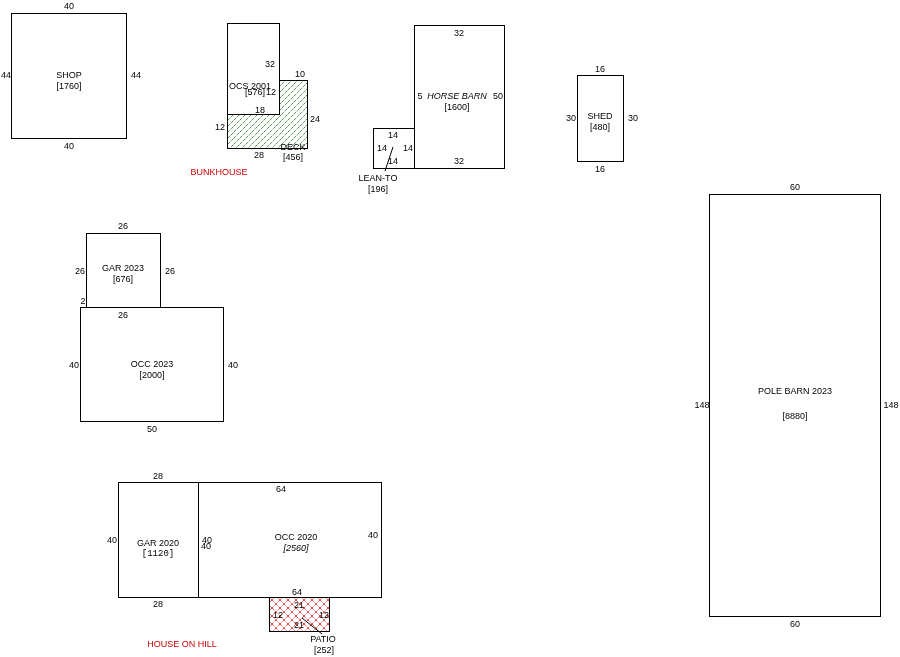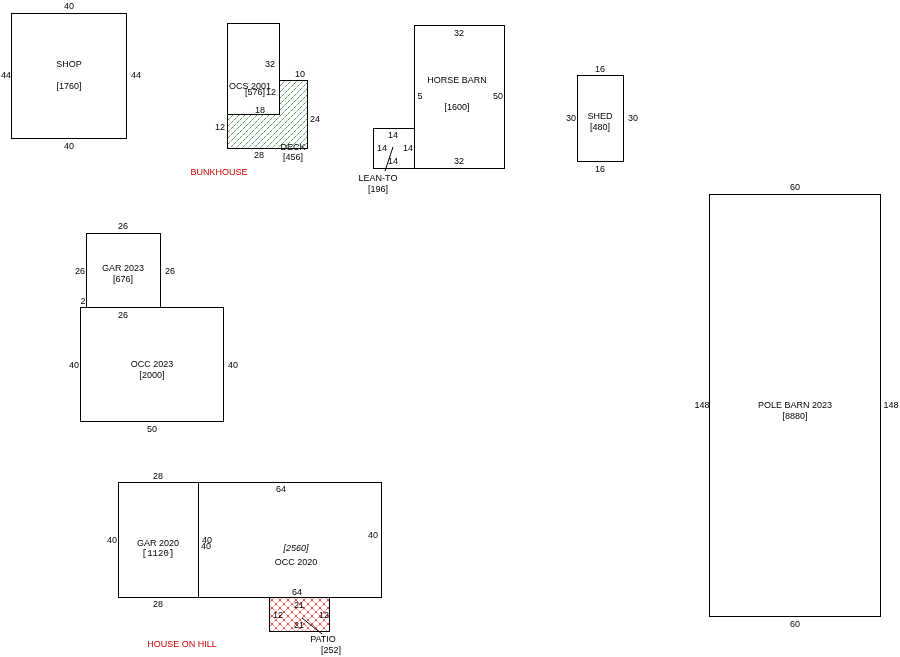--- a/index.html
+++ b/index.html
@@ -34,38 +34,38 @@
       <rect x="198.5" y="482.5" width="183" height="115"></rect>
       <rect x="269.5" y="597.5" width="60" height="34" fill="url(#patioHatch)"></rect>
       <rect x="709.5" y="194.5" width="171" height="422"></rect>
     </g>
     <g stroke="#000" stroke-width="1" fill="none">
       <line x1="393" y1="147" x2="385" y2="171"></line>
       <line x1="302" y1="618" x2="322" y2="634"></line>
     </g>
   </svg>
   <div id="labels">
-      <div class="lbl" style="left: 69px; top: 64px;">SHOP</div>
+      <div class="lbl" style="left: 69px; top: 75px;">SHOP</div>
       <div class="lbl" style="left: 69px; top: 86px;">[1760]</div>
       <div class="lbl" style="left: 69px; top: 6px;">40</div>
       <div class="lbl" style="left: 69px; top: 146px;">40</div>
       <div class="lbl" style="left: 6px; top: 75px;">44</div>
       <div class="lbl" style="left: 136px; top: 75px;">44</div>
       <div class="lbl" style="left: 250px; top: 86px;">OCS 2001</div>
       <div class="lbl" style="left: 255px; top: 92px;">[576]</div>
       <div class="lbl" style="left: 270px; top: 64px;">32</div>
       <div class="lbl" style="left: 271px; top: 92px;">12</div>
       <div class="lbl" style="left: 260px; top: 110px;">18</div>
       <div class="lbl" style="left: 293px; top: 147px;">DECK</div>
       <div class="lbl" style="left: 293px; top: 157px;">[456]</div>
       <div class="lbl" style="left: 300px; top: 74px;">10</div>
       <div class="lbl" style="left: 315px; top: 119px;">24</div>
       <div class="lbl" style="left: 220px; top: 127px;">12</div>
       <div class="lbl" style="left: 259px; top: 155px;">28</div>
-      <div class="lbl" style="left: 457px; top: 80px;">HORSE BARN</div>
+      <div class="lbl" style="left: 457px; top: 96px; font-style: italic;">HORSE BARN</div>
       <div class="lbl" style="left: 457px; top: 107px;">[1600]</div>
       <div class="lbl" style="left: 459px; top: 33px;">32</div>
       <div class="lbl" style="left: 459px; top: 161px;">32</div>
       <div class="lbl" style="left: 420px; top: 96px;">5</div>
       <div class="lbl" style="left: 498px; top: 96px;">50</div>
       <div class="lbl" style="left: 378px; top: 178px;">LEAN-TO</div>
       <div class="lbl" style="left: 378px; top: 189px;">[196]</div>
       <div class="lbl" style="left: 393px; top: 135px;">14</div>
       <div class="lbl" style="left: 382px; top: 148px;">14</div>
       <div class="lbl" style="left: 408px; top: 148px;">14</div>
@@ -88,32 +88,32 @@
       <div class="lbl" style="left: 74px; top: 365px;">40</div>
       <div class="lbl" style="left: 233px; top: 365px;">40</div>
       <div class="lbl" style="left: 152px; top: 429px;">50</div>
       <div class="lbl" style="left: 158px; top: 543px;">GAR 2020</div>
       <div class="lbl" style="left: 158px; top: 554px; font-family: Liberation Mono, monospace;">[1120]</div>
       <div class="lbl" style="left: 158px; top: 476px;">28</div>
       <div class="lbl" style="left: 158px; top: 604px;">28</div>
       <div class="lbl" style="left: 112px; top: 540px;">40</div>
       <div class="lbl" style="left: 207px; top: 540px;">40</div>
       <div class="lbl" style="left: 206px; top: 546px;">40</div>
-      <div class="lbl" style="left: 296px; top: 562px;">OCC 2020</div>
+      <div class="lbl" style="left: 296px; top: 537px;">OCC 2020</div>
       <div class="lbl" style="left: 296px; top: 548px; font-style: italic;">[2560]</div>
       <div class="lbl" style="left: 281px; top: 489px;">64</div>
       <div class="lbl" style="left: 297px; top: 592px;">64</div>
       <div class="lbl" style="left: 373px; top: 535px;">40</div>
       <div class="lbl" style="left: 323px; top: 639px;">PATIO</div>
-      <div class="lbl" style="left: 323px; top: 650px; padding-left: 16px;">[252]</div>
+      <div class="lbl" style="left: 316px; top: 650px; padding-left: 16px;">[252]</div>
       <div class="lbl" style="left: 299px; top: 605px;">21</div>
       <div class="lbl" style="left: 278px; top: 615px;">12</div>
       <div class="lbl" style="left: 324px; top: 615px;">12</div>
       <div class="lbl" style="left: 299px; top: 625px;">21</div>
-      <div class="lbl" style="left: 795px; top: 405px; text-align: right;">POLE BARN 2023</div>
+      <div class="lbl" style="left: 795px; top: 391px; text-align: right;">POLE BARN 2023</div>
       <div class="lbl" style="left: 795px; top: 416px;">[8880]</div>
       <div class="lbl" style="left: 795px; top: 187px;">60</div>
       <div class="lbl" style="left: 795px; top: 624px;">60</div>
       <div class="lbl" style="left: 702px; top: 405px;">148</div>
       <div class="lbl" style="left: 891px; top: 405px;">148</div>
       <div class="lbl red" style="left: 219px; top: 172px;">BUNKHOUSE</div>
       <div class="lbl red" style="left: 182px; top: 644px;">HOUSE ON HILL</div>
     </div>
 </div>
 

